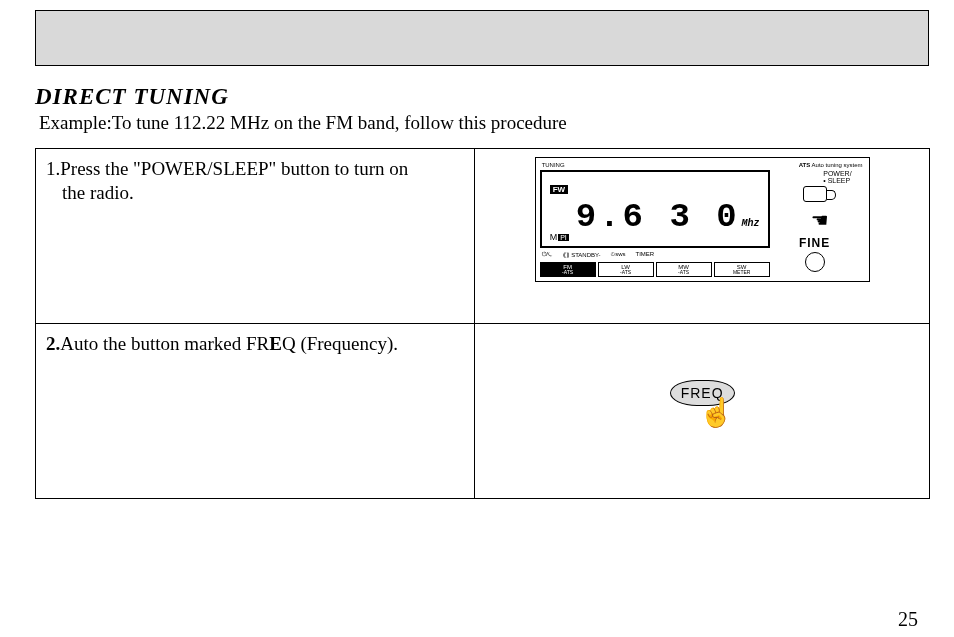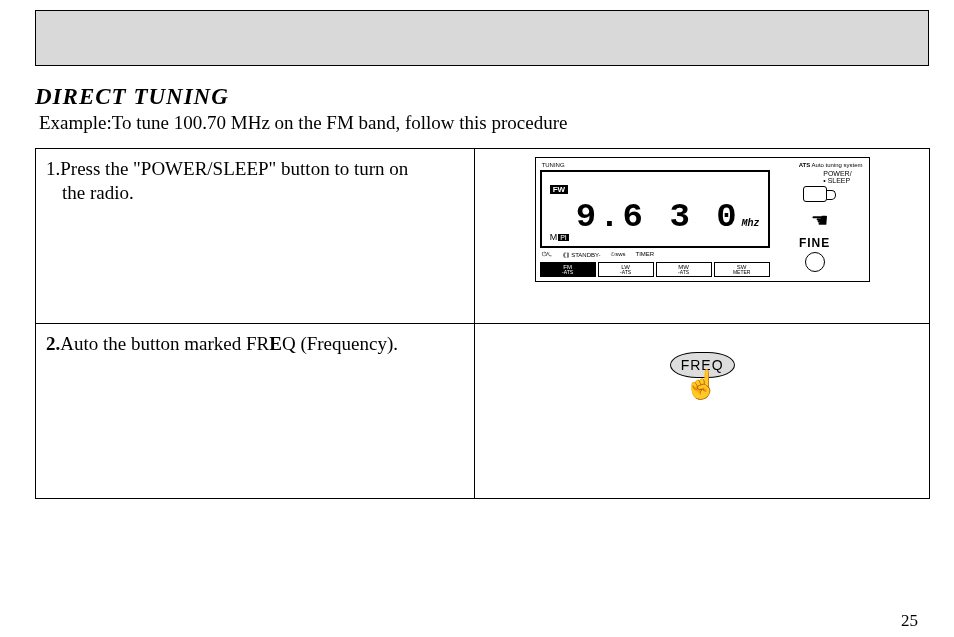--- a/index.html
+++ b/index.html
@@ -41,21 +41,21 @@
   table.steps td {
     border: 1px solid #000;
     vertical-align: top;
     padding: 8px 10px;
     height: 175px;
     box-sizing: border-box;
   }
   td.textcell { width: 440px; font-size: 19px; line-height: 1.28; }
   td.imgcell  { width: 455px; text-align: center; vertical-align: middle; position: relative; }
   .step-indent { padding-left: 16px; display: block; }
-  .freq-btn-wrap { position: relative; display: inline-block; margin-top: 20px; }
+  .freq-btn-wrap { position: relative; display: inline-block; margin-top: 48px; text-align: right; }
   .freq-button {
     display: inline-block;
     border: 1.5px solid #000;
     border-radius: 50% / 60%;
     padding: 4px 10px;
     font-family: Arial, sans-serif;
     font-size: 14px;
     letter-spacing: 1px;
     background: #ddd;
   }
@@ -114,31 +114,31 @@
     flex:1; border:1px solid #000; text-align:center; padding:1px 0;
     white-space:nowrap; overflow:hidden;
   }
   .under-lcd .sub { display:block; font-size:5px; line-height:1;}
   .icons-row { display:flex; gap:10px; font-size:6px; margin:3px 0 1px 2px; width:230px;}
   .icons-row span{white-space:nowrap;}
   .page-number {
     position: absolute;
     bottom: 6px;
     right: 36px;
-    font-size: 17px;
+    font-size: 20px;
   }
 </style>
 </head>
 <body>
 
 <div class="page">
   <div class="header-bar"></div>
 
   <h2 class="section-title">DIRECT TUNING</h2>
-  <div class="example-line">Example:To tune 100.70 MHz on the FM band, follow this procedure</div>
+  <div class="example-line">Example:To tune 112.22 MHz on the FM band, follow this procedure</div>
 
   <table class="steps">
 
     <tbody>
         <tr>
       <td class="textcell">
         <span>1.</span><span>Press the  "POWER/SLEEP" button to turn on</span>
         <span class="step-indent">the radio.</span>
       </td>
       <td class="imgcell">

